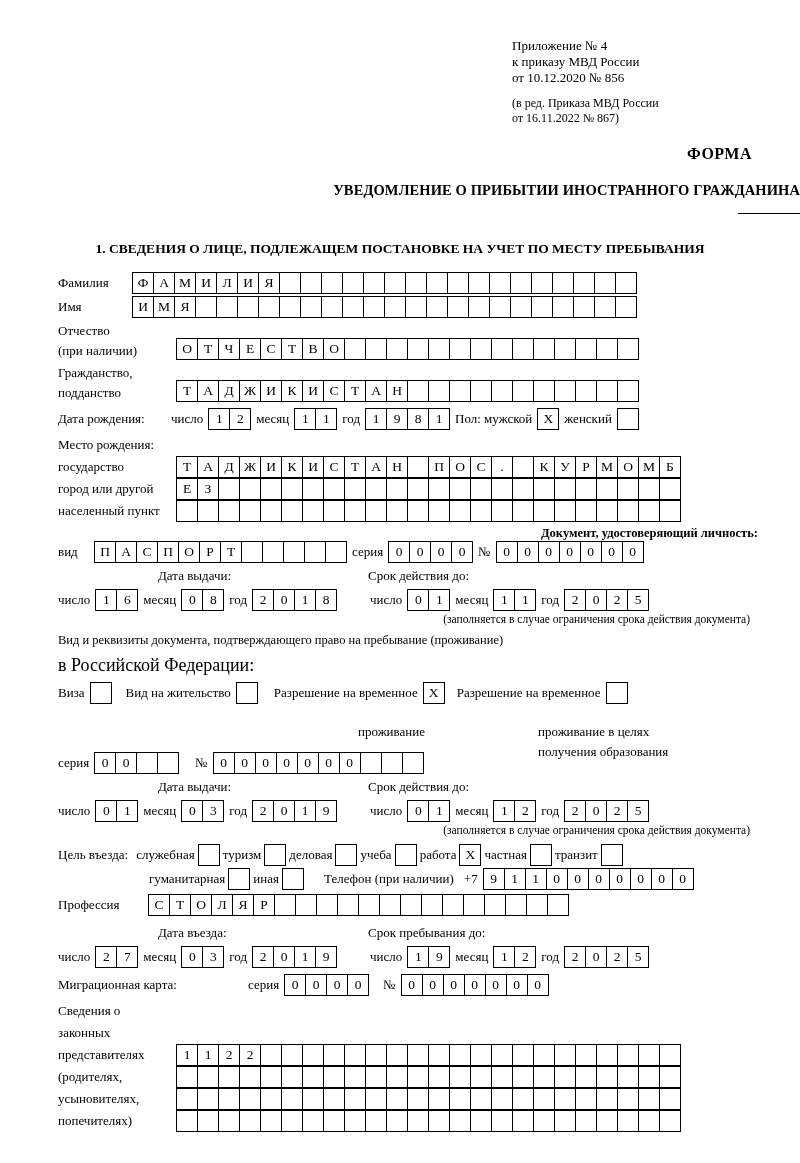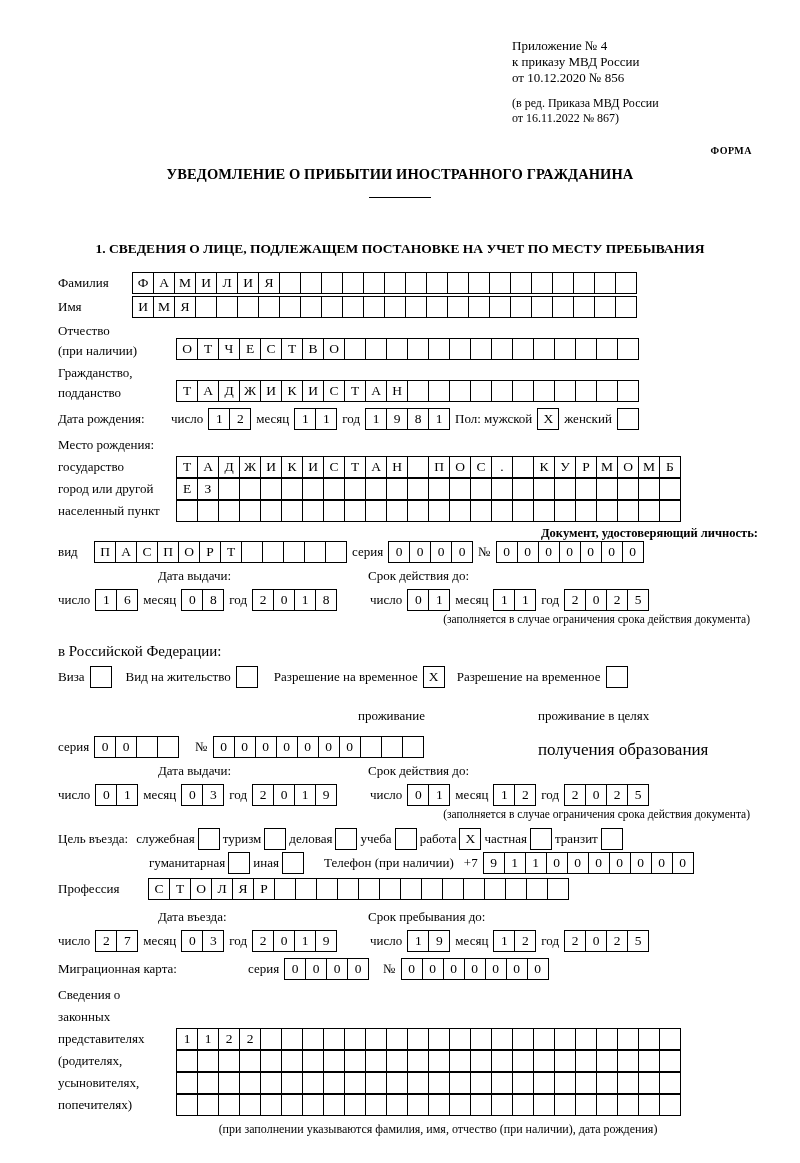--- a/index.html
+++ b/index.html
@@ -25,30 +25,30 @@
     line-height: 16px;
     text-align: left;
   }
   .hdr .grp { margin-bottom: 10px; }
   .hdr .line { white-space: nowrap; }
 
   .forma {
     position: absolute;
     top: 145px;
     right: 48px;
-    font-size: 10px;
+    font-size: 16px;
     font-weight: bold;
     letter-spacing: .5px;
   }
 
   .title {
     position: absolute;
-    top: 164px;
+    top: 180px;
     left: 0; right: 0;
-    text-align: center;
+    text-align: right;
     font-size: 14.5px;
     font-weight: bold;
     line-height: 21px;
     letter-spacing: .1px;
   }
   .title .u { display:inline-block; width:62px; border-bottom:1px solid #000; vertical-align: 2px;}
 
   .section1 {
     position: absolute;
     top: 241px;
@@ -439,21 +439,22 @@
       <div class="boxes">
           <div class="bx">2</div>
           <div class="bx">0</div>
           <div class="bx">2</div>
           <div class="bx">5</div>
         </div>
     </div>
 
     <div style="text-align:right; padding-right:8px;" class="subnote">(заполняется в случае ограничения срока действия документа)</div>
 
-    <div style="margin-top:18px; font-size:15px;">в Российской Федерации:</div>
+    <div style="margin-top:8px; font-size:12.5px;">Вид и реквизиты документа, подтверждающего право на пребывание (проживание)</div>
+    <div style="margin-top:7px; font-size:18px;">в Российской Федерации:</div>
 
     <div class="row" style="margin-top:6px">
       <div class="inline-lbl" style="padding-left:0">Виза</div>
       <div class="boxes">
           <div class="bx"></div>
         </div>
       <div class="inline-lbl" style="padding-left:14px">Вид на жительство</div>
       <div class="boxes">
           <div class="bx"></div>
         </div>
@@ -464,21 +465,21 @@
       <div class="inline-lbl" style="padding-left:12px">Разрешение на временное</div>
       <div class="boxes">
           <div class="bx"></div>
         </div>
     </div>
     <div style="position:relative;height:20px;">
       <div class="abs" style="left:300px; top:0; font-size:13px;">проживание</div>
       <div class="abs" style="left:480px; top:0; font-size:13px;">проживание в целях</div>
     </div>
     <div style="position:relative;height:22px;">
-      <div class="abs" style="left:480px; top:12px; font-size:17px;">получения образования</div>
+      <div class="abs" style="left:480px; top:0; font-size:13px;">получения образования</div>
     </div>
 
     <div class="row" style="margin-top:4px">
       <div class="inline-lbl" style="padding-left:0">серия</div>
       <div class="boxes">
           <div class="bx">0</div>
           <div class="bx">0</div>
           <div class="bx"></div>
           <div class="bx"></div>
         </div>
@@ -802,16 +803,15 @@
             <div class="bx"></div>
             <div class="bx"></div>
             <div class="bx"></div>
             <div class="bx"></div>
             <div class="bx"></div>
             <div class="bx"></div>
         </div>
       </div>
     </div>
 
-    <div class="footer-note" style="margin-top:6px; padding-left:60px;">(при заполнении указываются фамилия, имя, отчество (при наличии), дата рождения)</div>
 
   </div>
 </div>
 
 </body></html>

